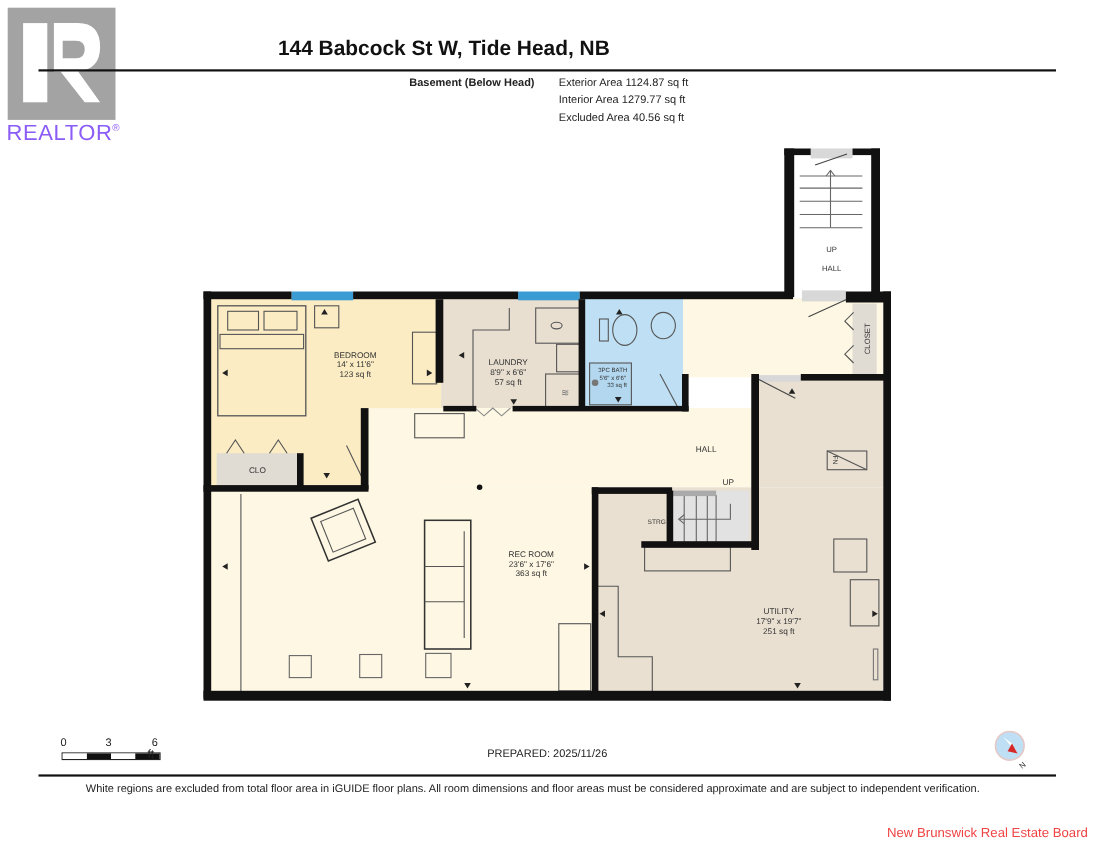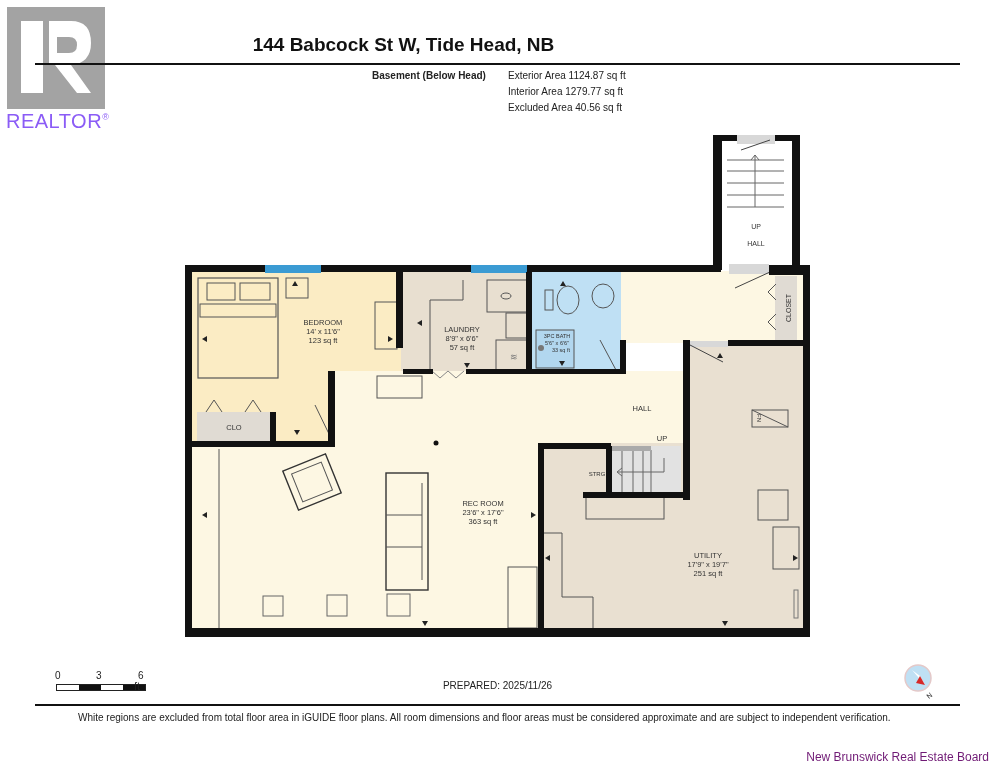--- a/index.html
+++ b/index.html
@@ -8,21 +8,21 @@
   .logo-box { left:7px; top:7px; width:98px; height:102px; background:#a3a3a3; }
   .logo-text { left:6px; top:110px; font-size:20px; color:#8b5cf6; letter-spacing:0.5px; }
   .logo-text sup { font-size:9px; }
   .title { left:0; width:807px; top:34px; text-align:center; font-size:19px; font-weight:bold; color:#111; }
   .title-rule { left:35px; top:63px; width:925px; height:2px; background:#111; }
   .level-name { left:372px; top:70px; font-size:10px; font-weight:bold; color:#222; }
   .area-line { left:508px; font-size:10px; color:#222; }
   .prepared { left:0; width:995px; top:680px; text-align:center; font-size:10px; color:#222; }
   .bottom-rule { left:35px; top:704px; width:925px; height:2px; background:#111; }
   .disclaimer { left:38px; top:712px; font-size:10px; color:#222;margin-left:40px; }
-  .board { right:6px; top:750px; font-size:12px; color:#701a75; }
+  .board { right:6px; top:750px; font-size:12px; color:#ef4444; }
   .scale-nums { top:670px; font-size:10px; color:#222; }
   .scale-unit { left:134px; top:680px; font-size:11px; color:#222; }
   svg text { font-family:"Liberation Sans", sans-serif; }
 </style>
 </head>
 <body>
 
 <div class="abs logo-box">
   <svg width="98" height="102" viewBox="0 0 98 102">
     <rect x="14" y="14" width="22" height="72" fill="#ffffff"></rect>

